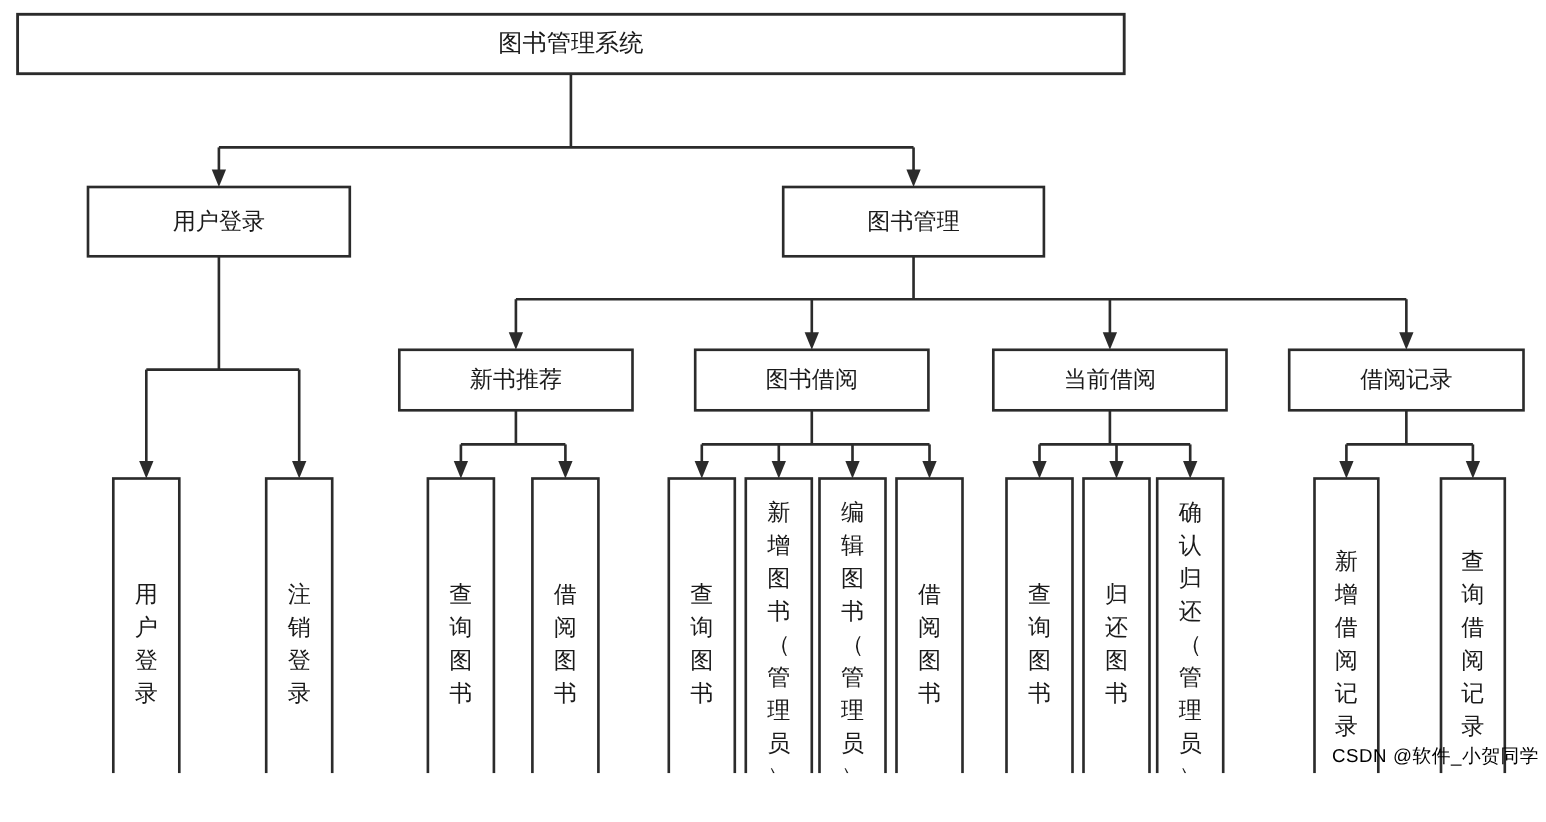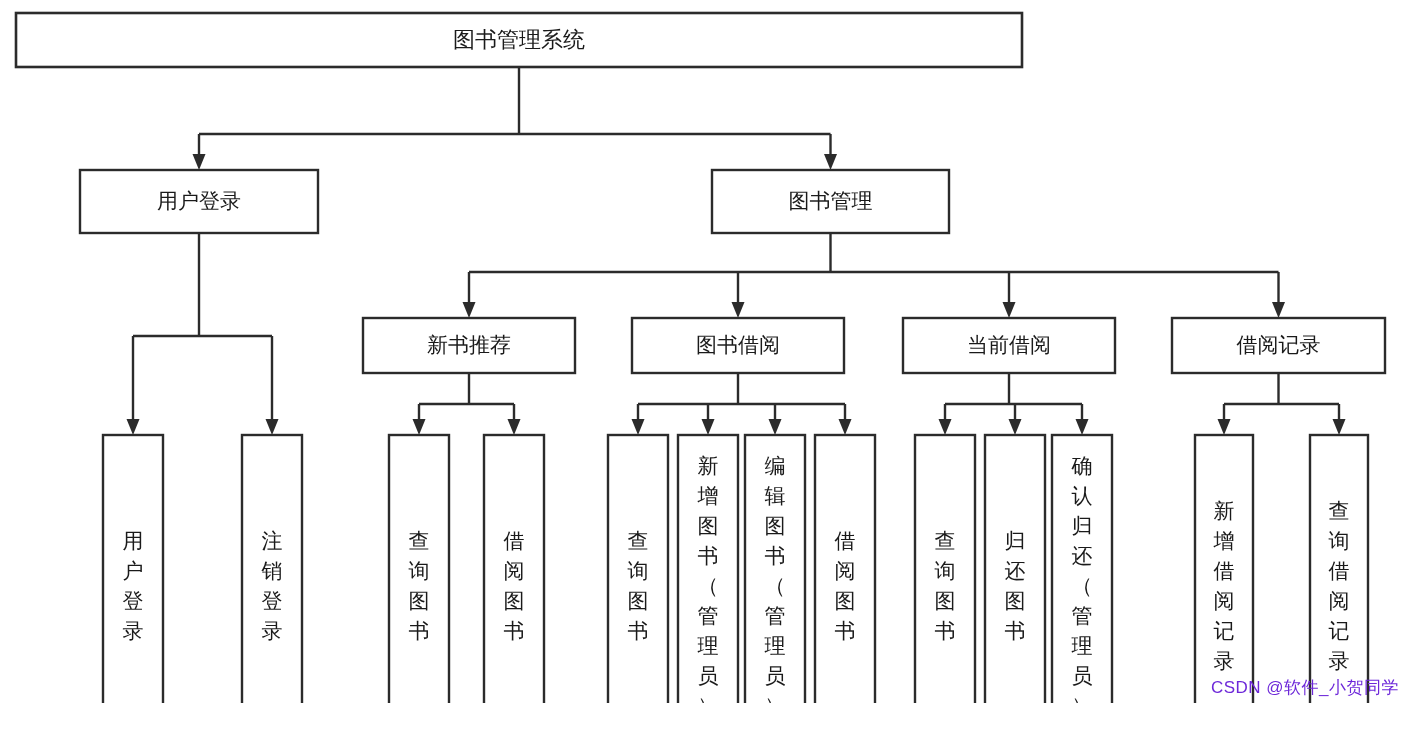--- a/index.html
+++ b/index.html
@@ -57,21 +57,21 @@
   .node-label.vertical-label {
     font-size: 21px;
     text-anchor: middle;
   }
   .watermark {
     position: absolute;
     right: 6px;
     bottom: 4px;
     font-family: "Liberation Sans", "DejaVu Sans", sans-serif;
     font-size: 17px;
-    color: #6d28d9;
+    color: #000000;
     letter-spacing: 0.5px;
     white-space: nowrap;
     user-select: none;
   }
 </style>
 </head>
 <body>
 
 <div id="diagram-root">
   <svg class="canvas" viewBox="0 0 1405 747">

